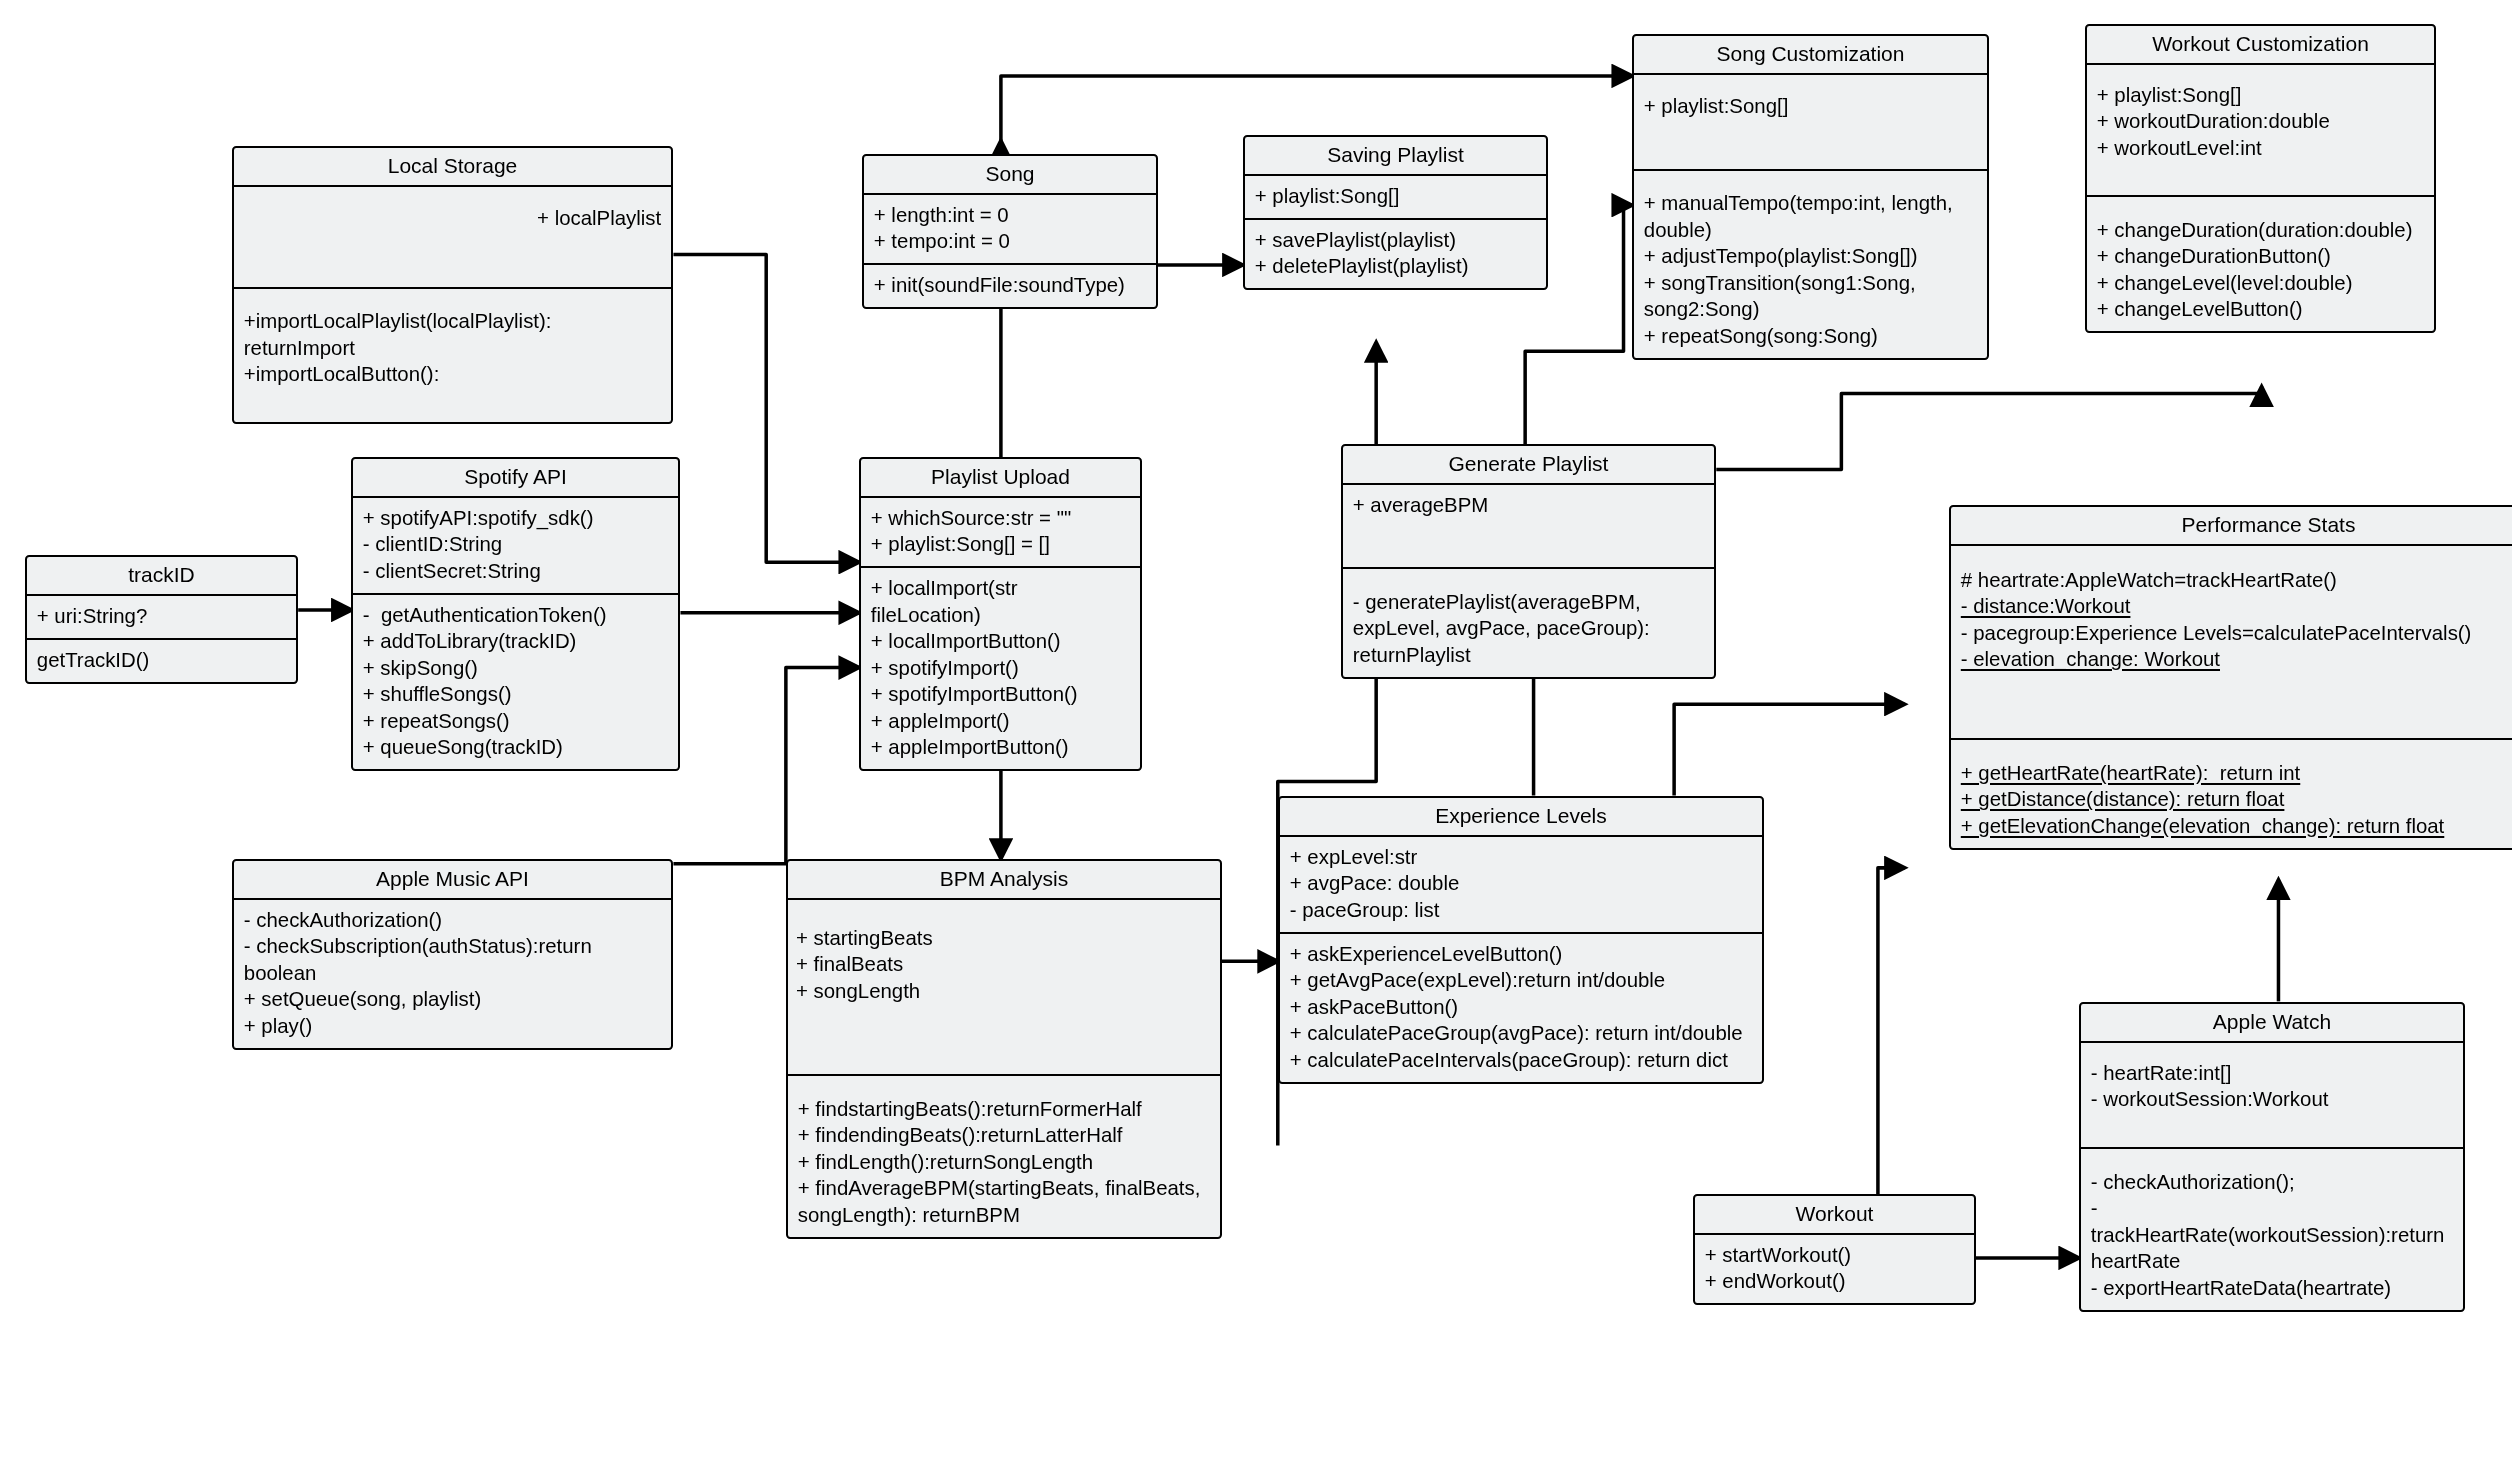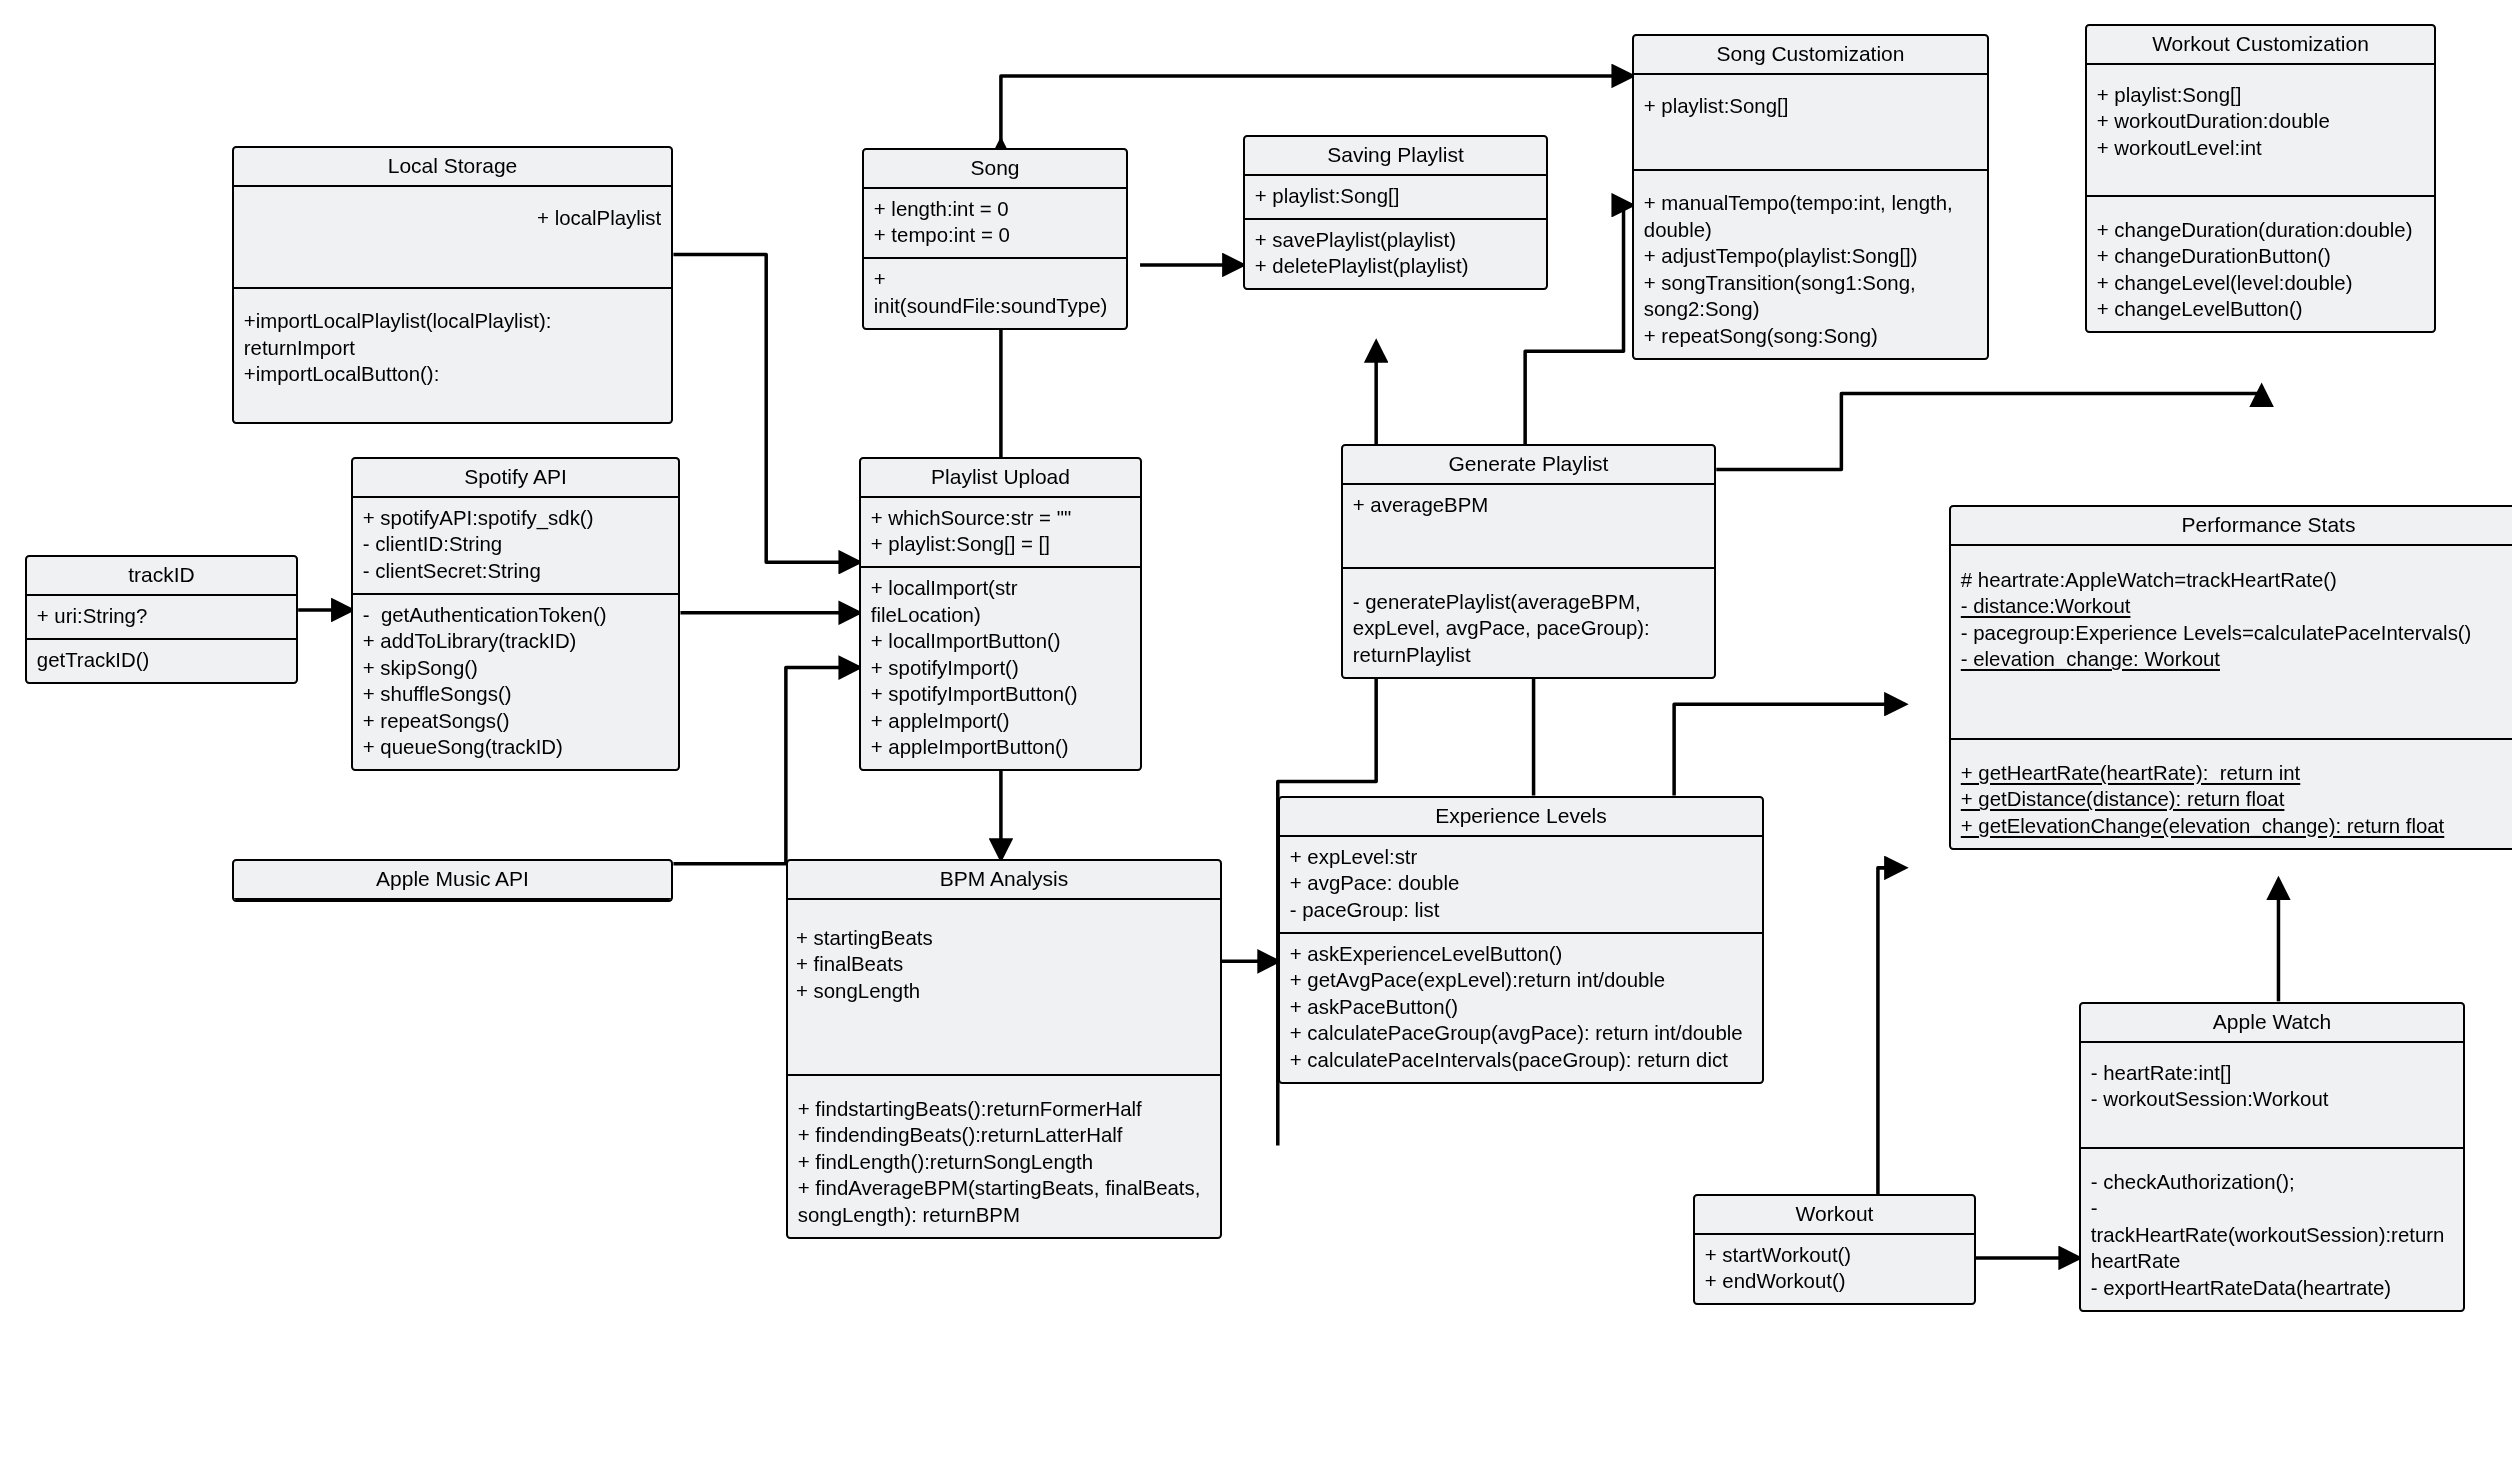--- a/index.html
+++ b/index.html
@@ -146,39 +146,45 @@
       <div class="uml-line">+ addToLibrary(trackID)</div>
       <div class="uml-line">+ skipSong()</div>
       <div class="uml-line">+ shuffleSongs()</div>
       <div class="uml-line">+ repeatSongs()</div>
       <div class="uml-line">+ queueSong(trackID)</div>
     </div>
   </div>
 
   <div class="uml-class" style="left:232px; top:859px; width:441px;">
     <div class="uml-title">Apple Music API</div>
+    <div class="uml-section">
+      <div class="uml-line">- checkAuthorization()</div>
+      <div class="uml-line">- checkSubscription(authStatus):return boolean</div>
+      <div class="uml-line">+ setQueue(song, playlist)</div>
+      <div class="uml-line">+ play()</div>
+    </div>
   </div>
 
   <div class="uml-class" style="left:859px; top:457px; width:283px;">
     <div class="uml-title">Playlist Upload</div>
     <div class="uml-section">
       <div class="uml-line">+ whichSource:str = ""</div>
       <div class="uml-line">+ playlist:Song[] = []</div>
     </div>
     <div class="uml-section">
       <div class="uml-line">+ localImport(str fileLocation)</div>
       <div class="uml-line">+ localImportButton()</div>
       <div class="uml-line">+ spotifyImport()</div>
       <div class="uml-line">+ spotifyImportButton()</div>
       <div class="uml-line">+ appleImport()</div>
       <div class="uml-line">+ appleImportButton()</div>
     </div>
   </div>
 
-  <div class="uml-class" style="left:862px; top:148px; width:266px;">
+  <div class="uml-class" style="left:862px; top:154px; width:296px;">
     <div class="uml-title">Song</div>
     <div class="uml-section">
       <div class="uml-line">+ length:int = 0</div>
       <div class="uml-line">+ tempo:int = 0</div>
     </div>
     <div class="uml-section">
       <div class="uml-line">+ init(soundFile:soundType)</div>
     </div>
   </div>
 

